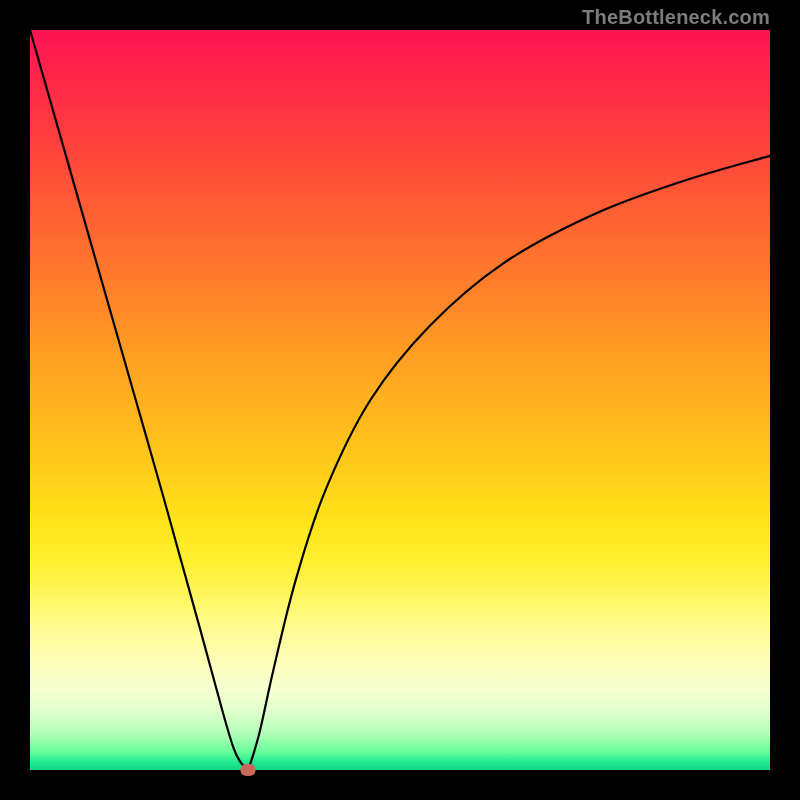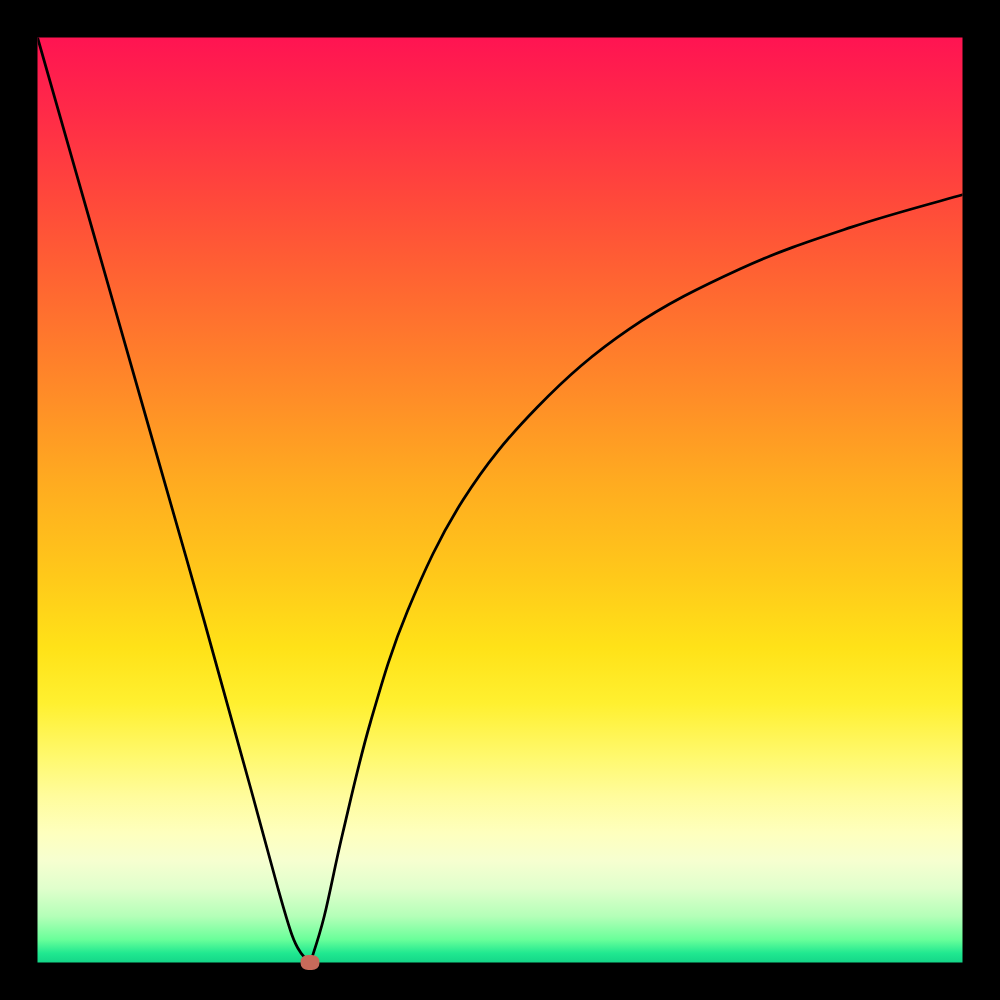--- a/index.html
+++ b/index.html
@@ -67,20 +67,21 @@
     height: 12px;
     border-radius: 6px / 5px;
     background: #c76a5a;
     transform: translate(-50%, -50%);
   }
 </style>
 </head>
 <body>
 
 <div class="outer">
+  <div class="watermark">TheBottleneck.com</div>
 
   <div class="plot-area">
     <svg class="curve" viewBox="0 0 740 740" preserveAspectRatio="none">
       <path fill="none" stroke="#000" stroke-width="2.2" stroke-linecap="round" stroke-linejoin="round" d="M 0.00 0.00 C 7.99 27.97, 28.42 99.46, 44.40 155.40 C 60.38 211.34, 72.82 254.86, 88.80 310.80 C 104.78 366.74, 118.55 414.25, 133.20 466.20 C 147.85 518.15, 159.54 560.77, 170.20 599.40 C 180.86 638.03, 186.41 659.49, 192.40 680.80 C 198.39 702.11, 200.17 708.48, 203.50 717.80 C 206.83 727.12, 208.24 728.60, 210.90 732.60 C 213.56 736.60, 216.97 738.67, 218.30 740.00"></path>
       <path fill="none" stroke="#000" stroke-width="2.2" stroke-linecap="round" stroke-linejoin="round" d="M 218.30 740.00 C 220.30 733.34, 224.74 721.65, 229.40 703.00 C 234.06 684.35, 237.54 664.37, 244.20 636.40 C 250.86 608.43, 257.08 579.57, 266.40 547.60 C 275.72 515.63, 282.68 490.77, 296.00 458.80 C 309.32 426.83, 321.75 399.30, 340.40 370.00 C 359.05 340.70, 375.62 320.64, 399.60 296.00 C 423.58 271.36, 444.30 253.08, 473.60 233.10 C 502.90 213.12, 530.43 199.65, 562.40 185.00 C 594.37 170.35, 619.23 162.36, 651.20 151.70 C 683.17 141.04, 724.02 130.46, 740.00 125.80"></path>
     </svg>
     <div class="marker" style="left: 218.3px; top: 740px; background: rgb(199, 106, 90);"></div>
   </div>
 </div>
 

